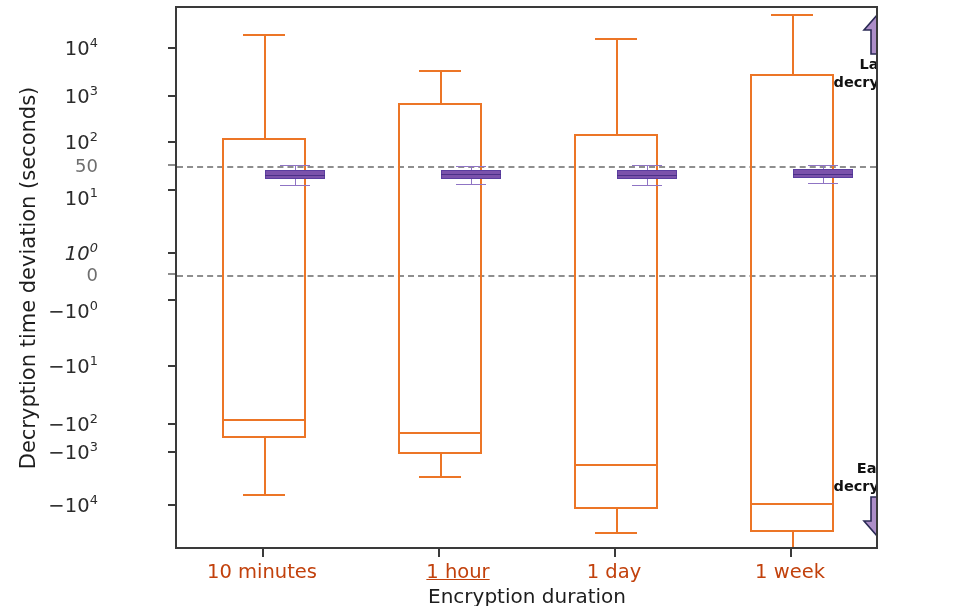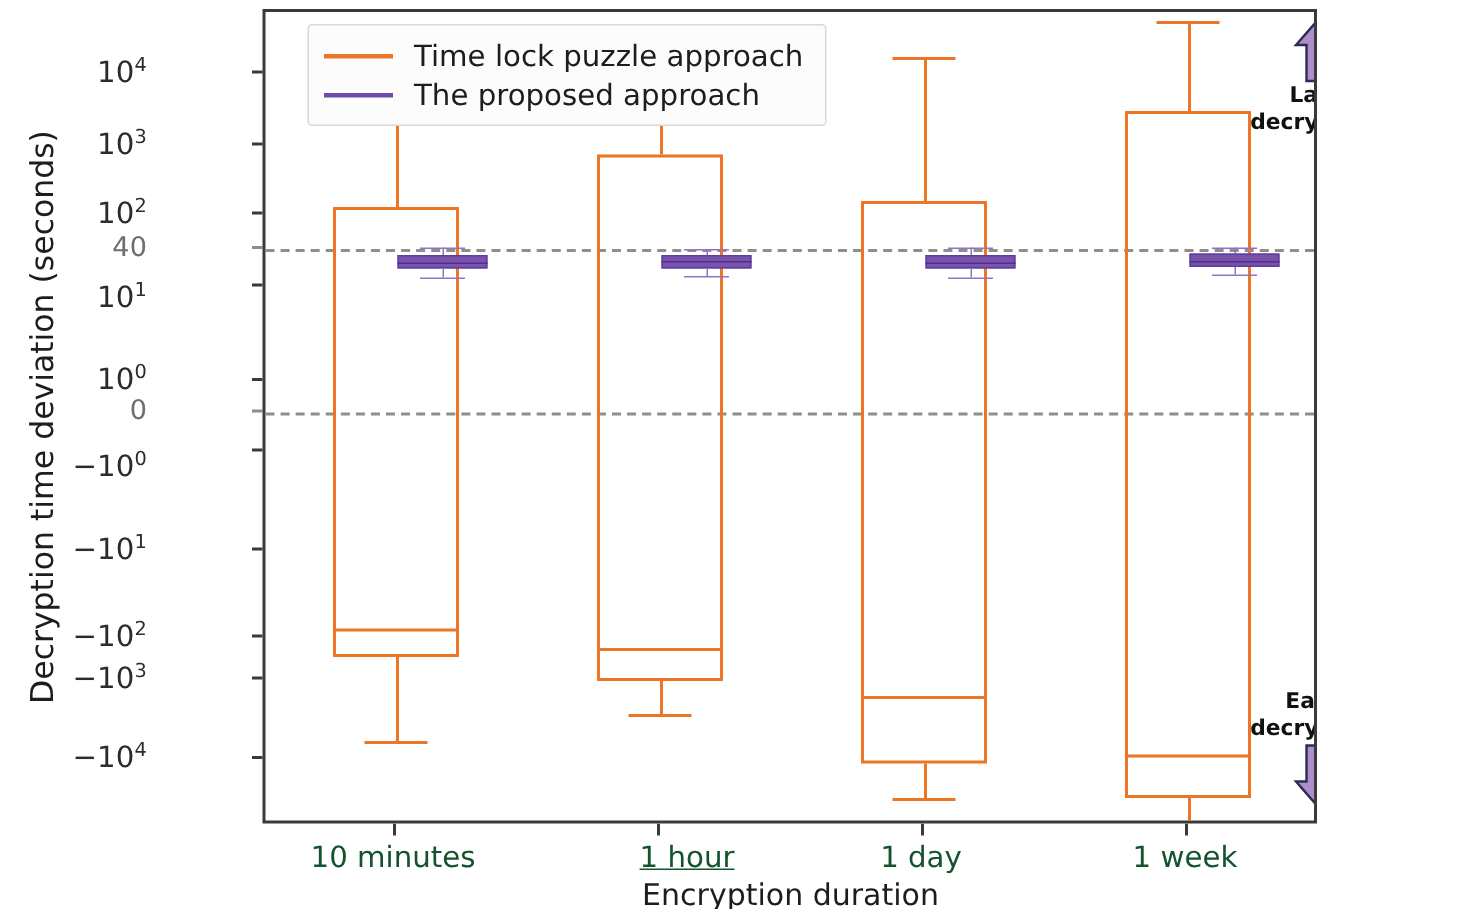--- a/index.html
+++ b/index.html
@@ -48,21 +48,21 @@
   #ylabel-wrap{position:absolute;left:30px;top:0;height:555px;width:2px;}
 
   
   .xtickmark{
     position:absolute;top:549px;width:0;height:8px;
     border-left:2.0px solid #3a3a3a;
   }
   .xtick{
     position:absolute;top:560px;
     transform:translateX(-50%);
-    font-size:19.5px;color:#14532d;white-space:nowrap;
+    font-size:19.5px;color:#c2410c;white-space:nowrap;
   }
   #xlabel{
     position:absolute;top:584px;left:527px;
     transform:translateX(-50%);
     font-size:20px;color:#1d1d1d;white-space:nowrap;
   }
 
   
   .refline{
     position:absolute;left:0;width:100%;height:0;
@@ -114,27 +114,27 @@
   <div>
     <div class="ytick" style="top:48px;"><span>10</span><sup>4</sup></div>
     <div class="ytickmark" style="top:48px;"></div>
 
     <div class="ytick" style="top:96px;"><span>10</span><sup>3</sup></div>
     <div class="ytickmark" style="top:96px;"></div>
 
     <div class="ytick" style="top:142px;"><span>10</span><sup>2</sup></div>
     <div class="ytickmark" style="top:142px;"></div>
 
-    <div class="ytick minor" style="top:165px;">40</div>
+    <div class="ytick minor" style="top:165px;">50</div>
     <div class="ytickmark minor" style="top:165px;"></div>
 
     <div class="ytick" style="top:198px;"><span>10</span><sup>1</sup></div>
     <div class="ytickmark" style="top:190px;"></div>
 
-    <div class="ytick" style="top:253px;"><span>10</span><sup>0</sup></div>
+    <div class="ytick" style="top:253px;font-style:italic;"><span>10</span><sup>0</sup></div>
     <div class="ytickmark" style="top:253px;"></div>
 
     <div class="ytick minor" style="top:274px;">0</div>
     <div class="ytickmark minor" style="top:274px;"></div>
 
     <div class="ytick" style="top:311px;"><span>−10</span><sup>0</sup></div>
     <div class="ytickmark" style="top:300px;"></div>
 
     <div class="ytick" style="top:366px;"><span>−10</span><sup>1</sup></div>
     <div class="ytickmark" style="top:366px;"></div>
@@ -235,30 +235,20 @@
 
     <div>
       <div class="bx whisk-p" style="left:646px;top:157px;height:4px;"></div>
       <div class="bx cap-p" style="left:631px;top:157px;width:30px;"></div>
       <div class="bx box-p" style="left:616px;top:161px;width:60px;height:9px;"></div>
       <div class="bx med-p" style="left:616px;top:166px;width:60px;"></div>
       <div class="bx whisk-p" style="left:646px;top:170px;height:5px;"></div>
       <div class="bx cap-p" style="left:631px;top:175px;width:30px;"></div>
     </div>
 
-    <div id="legend">
-      <div class="leg-row">
-        <span class="leg-swatch orange"></span>
-        <span class="leg-text">Time lock puzzle approach</span>
-      </div>
-      <div class="leg-row">
-        <span class="leg-swatch purple"></span>
-        <span class="leg-text">The proposed approach</span>
-      </div>
-    </div>
 
     <div class="anno" style="left:648px;top:4px;width:105px;">
       <svg class="arrow-up" width="32" height="44" viewBox="0 0 32 44">
         <polygon points="16,2 30,18 23,18 23,42 9,42 9,18 2,18" fill="#ad8ec8" stroke="#2b2b55" stroke-width="1.6" stroke-linejoin="miter"></polygon>
       </svg>
       <div class="anno-txt">Late</div>
       <div class="anno-txt">decryption</div>
     </div>
 
     <div class="anno" style="left:648px;top:452px;width:105px;">

